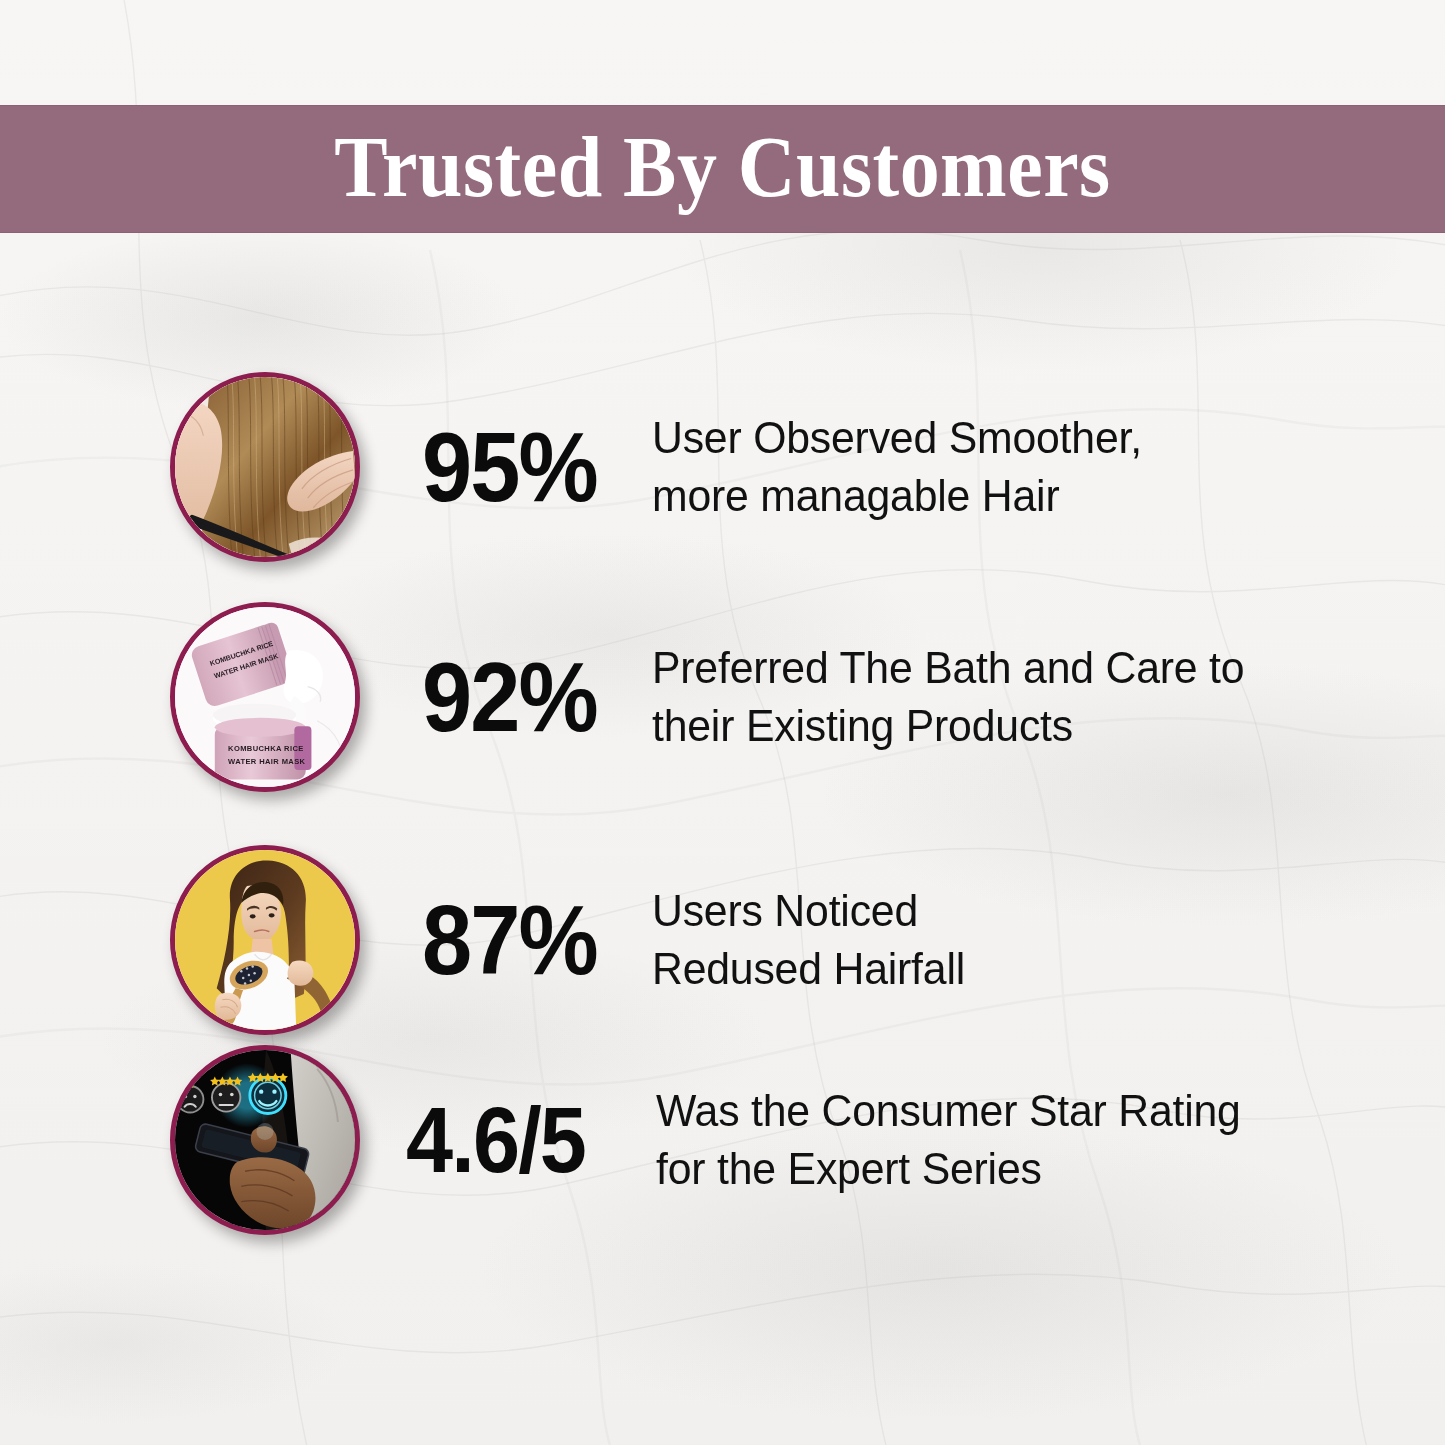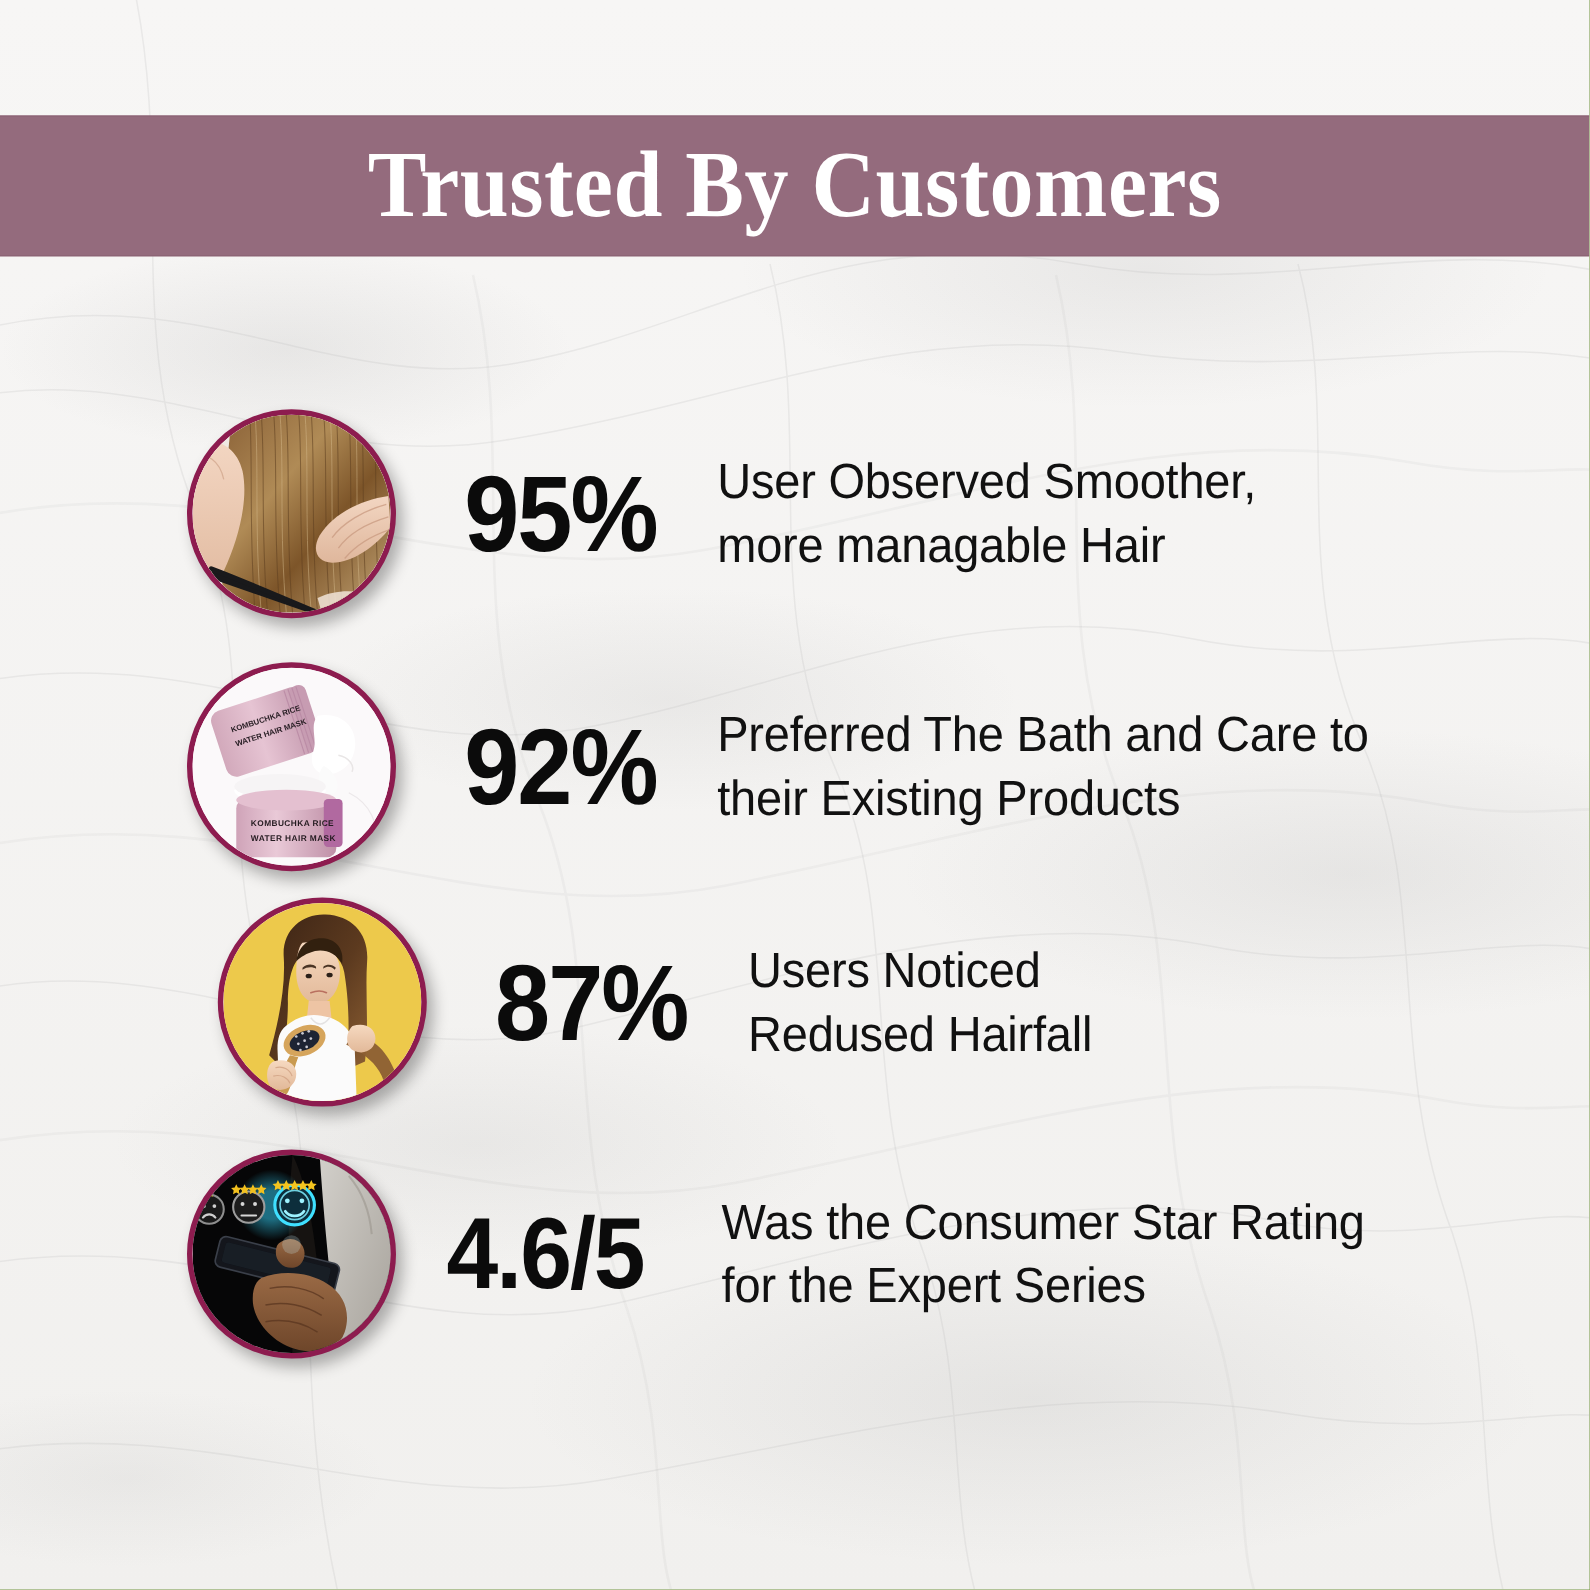--- a/index.html
+++ b/index.html
@@ -8,21 +8,21 @@
     width:1445px; height:1445px;
     background:#f2f1ef;
     font-family:"Liberation Sans", sans-serif;
     overflow:hidden;
   }
 
   #poster{
     position:relative;
     width:1445px; height:1445px;
     overflow:hidden;
-    background:#4d7c0f;
+    background:#c4b5fd;
   }
 
   
   .marble{
     position:absolute; inset:0;
     background:
       radial-gradient(ellipse 420px 150px at 18% 22%, rgba(160,160,160,.17), rgba(0,0,0,0) 62%),
       radial-gradient(ellipse 560px 190px at 72% 17%, rgba(150,150,150,.14), rgba(0,0,0,0) 66%),
       radial-gradient(ellipse 500px 160px at 42% 44%, rgba(155,155,155,.13), rgba(0,0,0,0) 64%),
       radial-gradient(ellipse 620px 200px at 85% 55%, rgba(150,150,150,.15), rgba(0,0,0,0) 66%),
@@ -58,21 +58,21 @@
   
   .rows{ position:absolute; left:0; top:0; width:1445px; height:1445px; }
 
   .row{
     position:absolute;
     left:0; width:1445px;
     display:flex; align-items:center;
   }
   .row-1{ top:372px; }
   .row-2{ top:602px; }
-  .row-3{ top:816px;padding-left:28px; }
+  .row-3{ top:845px; }
   .row-4{ top:1045px; }
 
   
   .photo-wrap{
     position:relative;
     width:190px; height:190px;
     margin-left:170px;
     flex:0 0 auto;
   }
   .photo{

